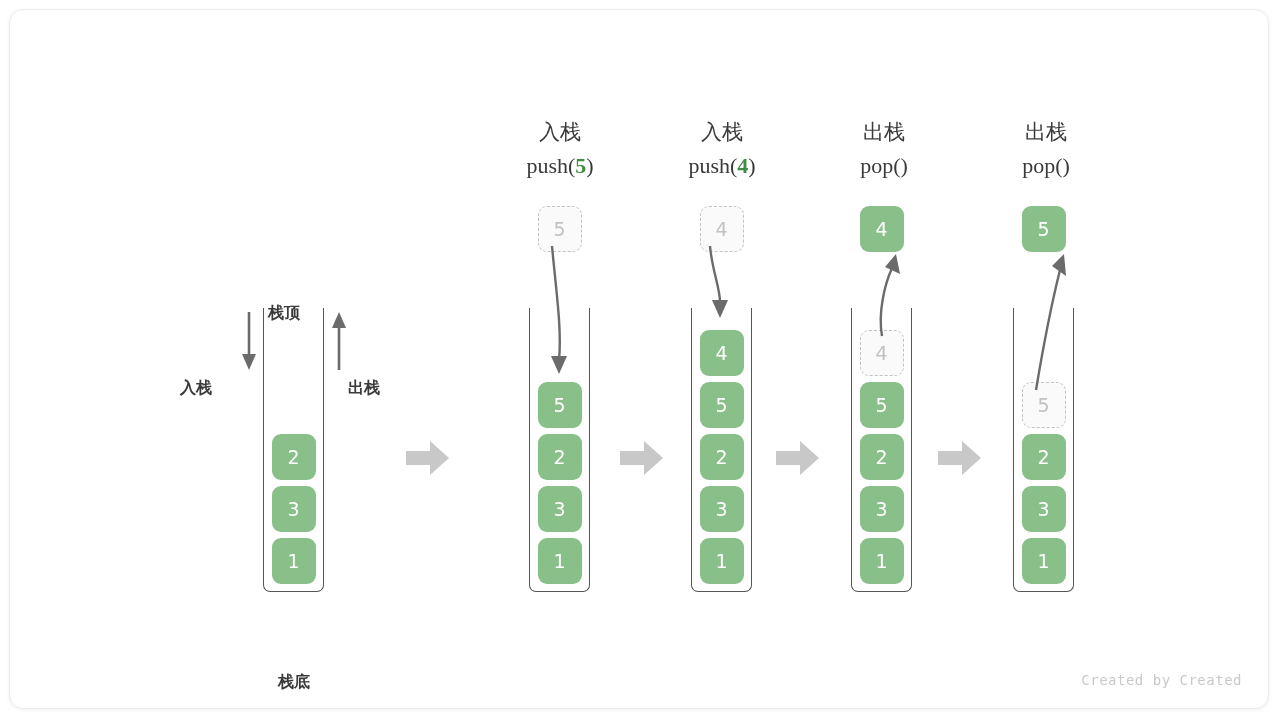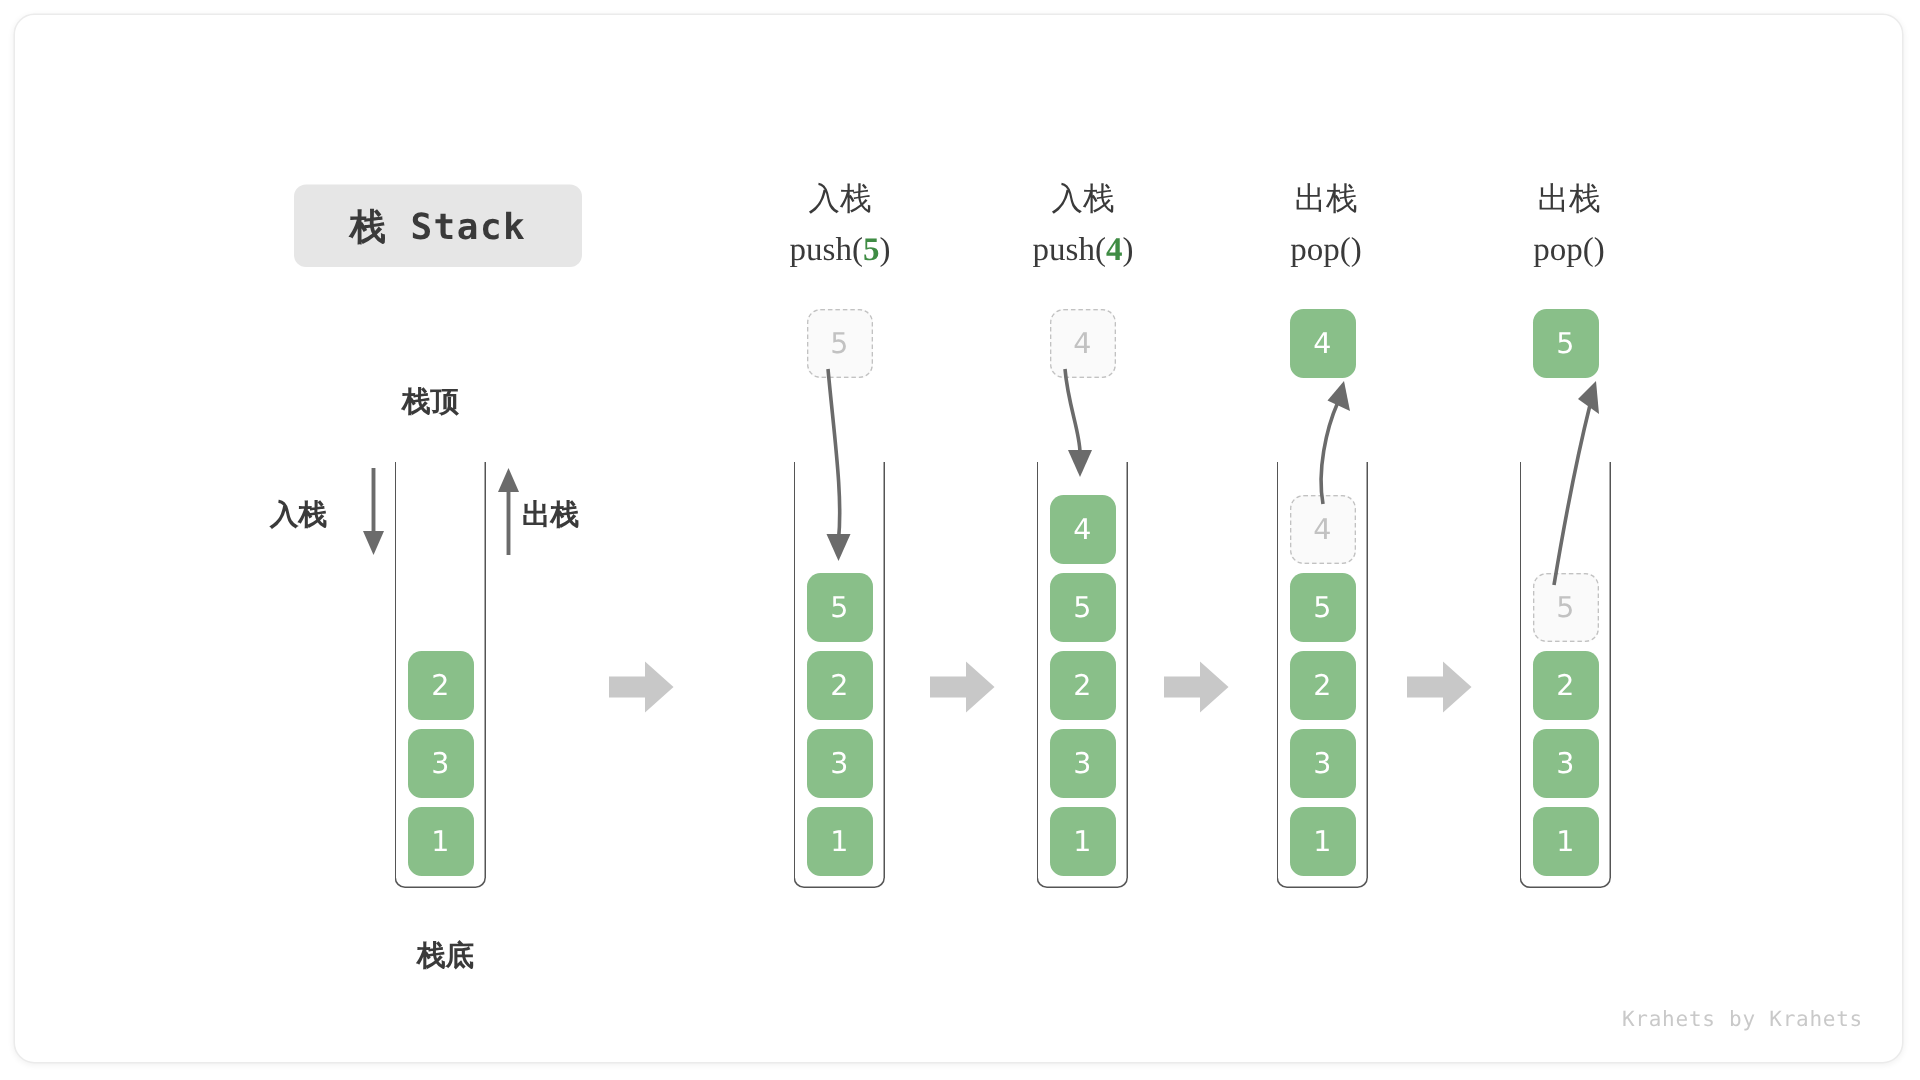--- a/index.html
+++ b/index.html
@@ -42,24 +42,25 @@
     font-family: "DejaVu Sans Mono", "Liberation Mono", monospace;
     font-size: 24px;
     font-weight: bold;
     color: #3a3a3a;
     letter-spacing: 1px;
   }
 
   
   .cn-label {
     font-family: "DejaVu Sans", "Liberation Sans", sans-serif;
-    font-size: 19px;
+    font-size: 16px;
     font-weight: bold;
     color: #3a3a3a;
     white-space: nowrap;
+    margin-top: 48px;
   }
   .col-head {
     text-align: center;
     white-space: nowrap;
   }
   .col-head .cn {
     font-family: "DejaVu Sans", "Liberation Sans", sans-serif;
     font-size: 21px;
     font-weight: normal;
     color: #3a3a3a;
@@ -134,21 +135,20 @@
     color: #c9c9c9;
     letter-spacing: 0.5px;
     white-space: nowrap;
   }
 </style>
 </head>
 <body>
 
 <div id="card">
 
-  <div id="title-badge" class="abs">栈 Stack</div>
 
   <div class="abs cn-label" style="left:258px; top:245px;">栈顶</div>
   <div class="abs cn-label" style="left:268px; top:614px;">栈底</div>
   <div class="abs cn-label" style="left:170px; top:320px;">入栈</div>
   <div class="abs cn-label" style="left:338px; top:320px;">出栈</div>
 
   <svg class="thin-arrow" style="left:228px; top:300px;" width="22" height="62">
     <line x1="11" y1="2" x2="11" y2="48" stroke="#6b6b6b" stroke-width="2.6"></line>
     <polygon points="11,60 4,44 18,44" fill="#6b6b6b"></polygon>
   </svg>
@@ -238,14 +238,14 @@
   <svg class="block-arrow" style="left:610px; top:428px;" viewBox="0 0 44 40">
     <polygon points="0,13 24,13 24,3 43,20 24,37 24,27 0,27" fill="#c8c8c8"></polygon>
   </svg>
   <svg class="block-arrow" style="left:766px; top:428px;" viewBox="0 0 44 40">
     <polygon points="0,13 24,13 24,3 43,20 24,37 24,27 0,27" fill="#c8c8c8"></polygon>
   </svg>
   <svg class="block-arrow" style="left:928px; top:428px;" viewBox="0 0 44 40">
     <polygon points="0,13 24,13 24,3 43,20 24,37 24,27 0,27" fill="#c8c8c8"></polygon>
   </svg>
 
-  <div id="watermark" class="abs">Krahets by Krahets</div>
+  <div id="watermark" class="abs">Created by Created</div>
 </div>
 
 </body></html>

